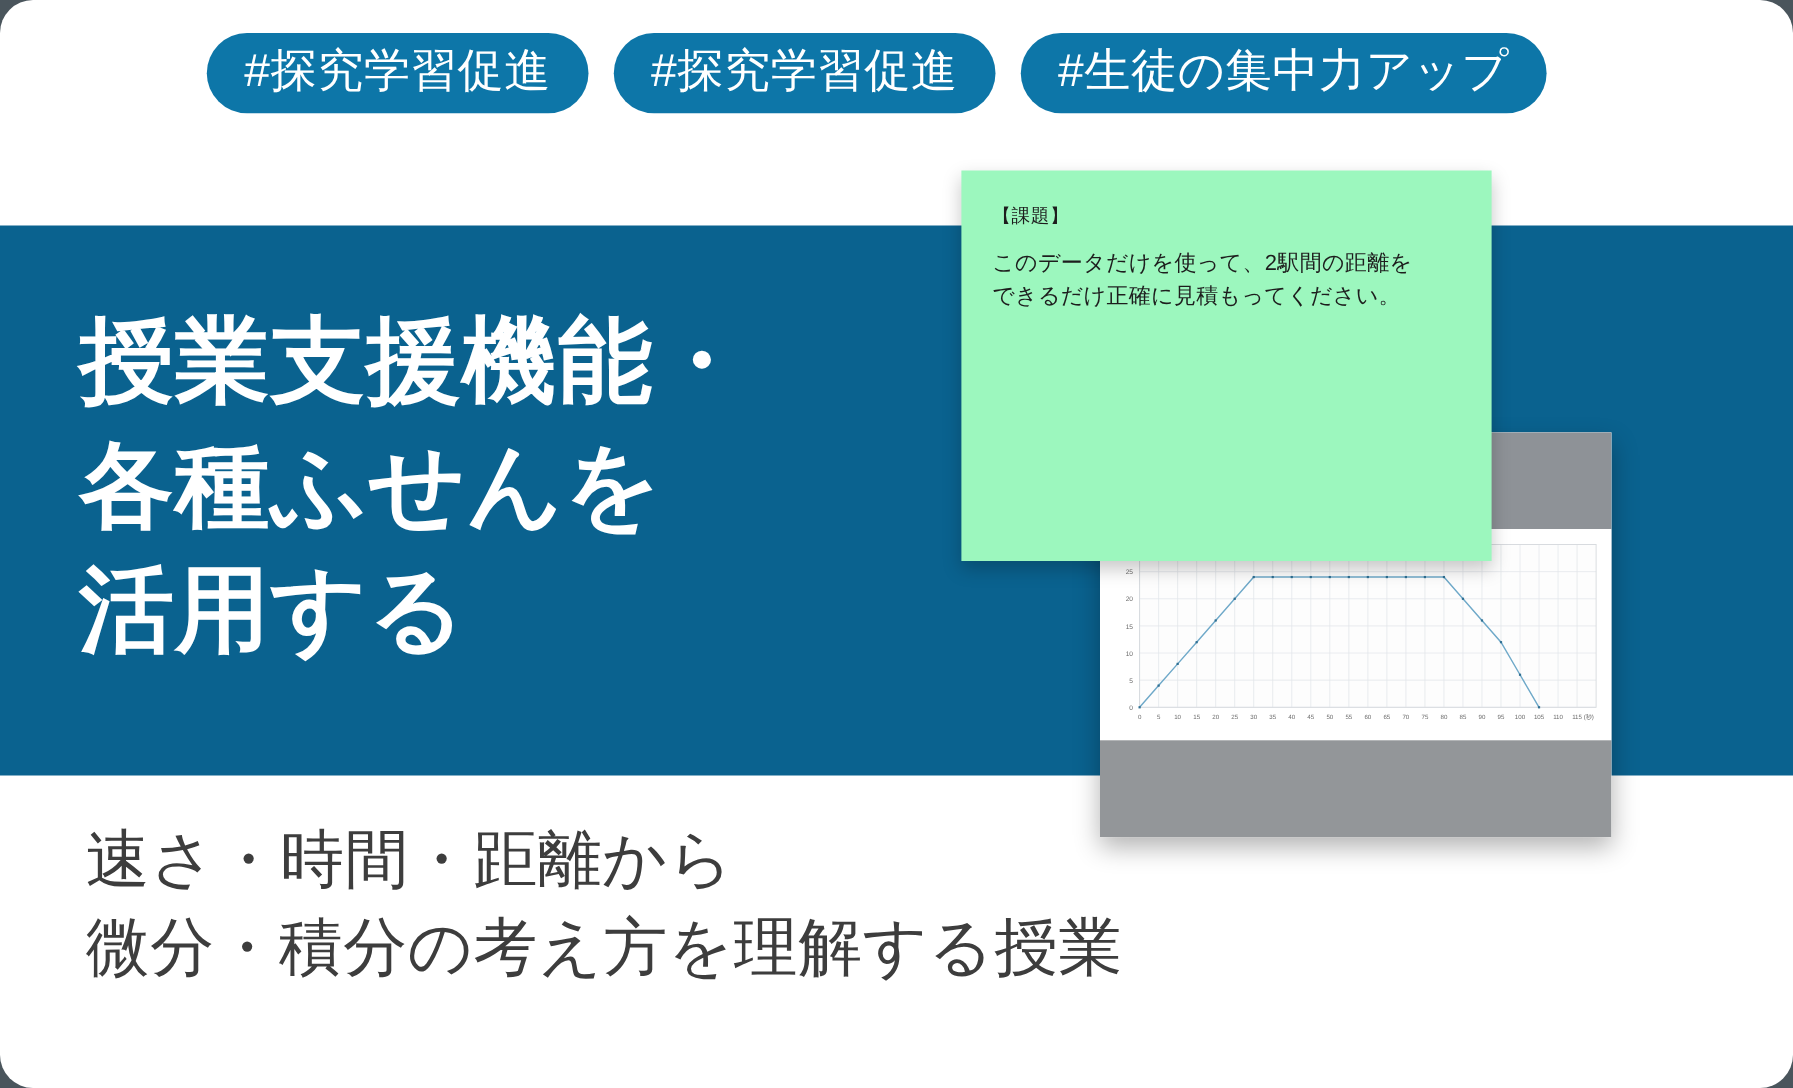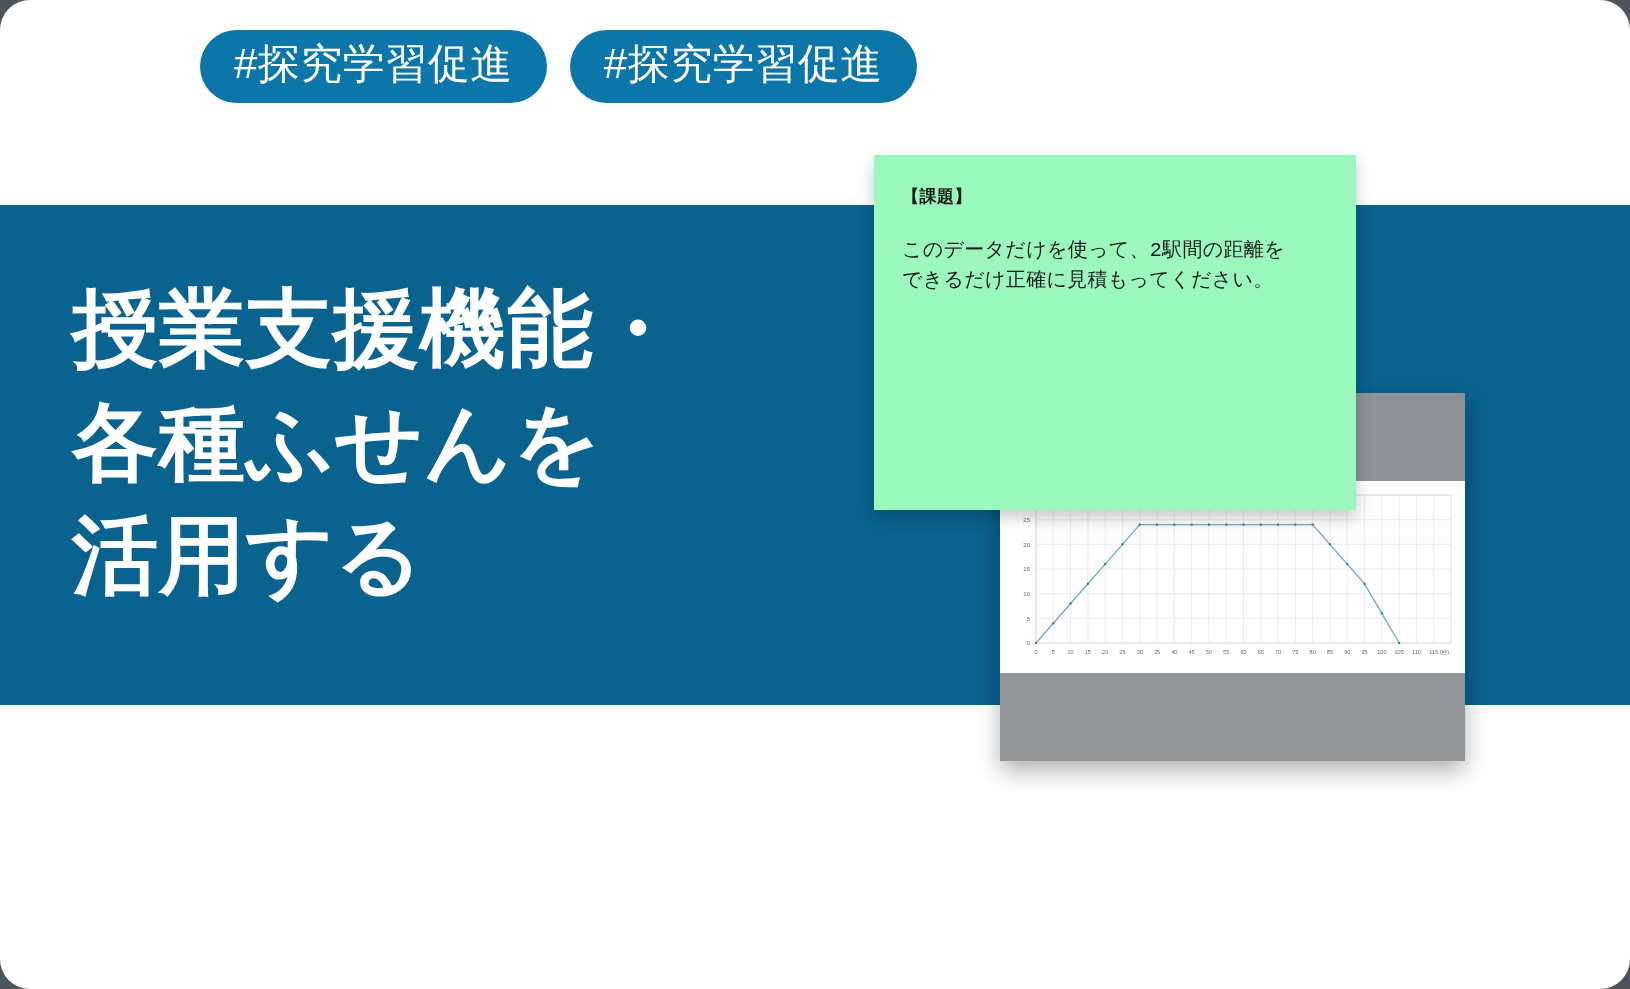--- a/index.html
+++ b/index.html
@@ -20,21 +20,21 @@
     height: 989px;
     background: #ffffff;
     border-radius: 30px;
     overflow: hidden;
   }
 
   
   .tag-row {
     position: absolute;
     top: 30px;
-    left: 200px;
+    left: 188px;
     display: flex;
     gap: 23px;
     z-index: 40;
   }
   .tag-pill {
     background: #0d76a8;
     color: #ffffff;
     border-radius: 42px;
     padding: 10px 34px 14px 34px;
     font-size: 42px;
@@ -132,41 +132,41 @@
     background: #9cf7be;
     box-shadow: 0 7px 16px rgba(0,0,0,0.22);
     z-index: 35;
     box-sizing: border-box;
     padding: 30px 28px;
   }
   .note-title {
     font-size: 17px;
     color: #1d1d1d;
     letter-spacing: 0.5px;
-    margin-bottom: 28px;
-    font-weight: 700;
+    margin-bottom: 16px;
+    font-weight: 400;
   }
   .note-body {
     font-size: 20px;
     color: #1d1d1d;
     line-height: 1.5;
     letter-spacing: 0.3px;
     white-space: pre-line;
     font-weight: 500;
-    font-family: Liberation Mono, monospace;
   }
 </style>
 </head>
 <body>
 
 <div class="card">
 
   <div class="tag-row">
     <div class="tag-pill">#探究学習促進</div>
     <div class="tag-pill">#探究学習促進</div>
+    <div class="tag-pill">#生徒の集中力アップ</div>
   </div>
 
   <div class="blue-band"></div>
   <div class="headline">授業支援機能・
 各種ふせんを
 活用する</div>
 
   <div class="chart-window">
     <div class="cw-topbar"></div>
     <div class="cw-body">
@@ -265,14 +265,16 @@
     </div>
     <div class="cw-bottombar"></div>
   </div>
 
   <div class="sticky-note">
     <div class="note-title">【課題】</div>
     <div class="note-body">このデータだけを使って、2駅間の距離を
 できるだけ正確に見積もってください。</div>
   </div>
 
+  <div class="subtitle">速さ・時間・距離から
+微分・積分の考え方を理解する授業</div>
 
 </div>
 
 </body></html>

